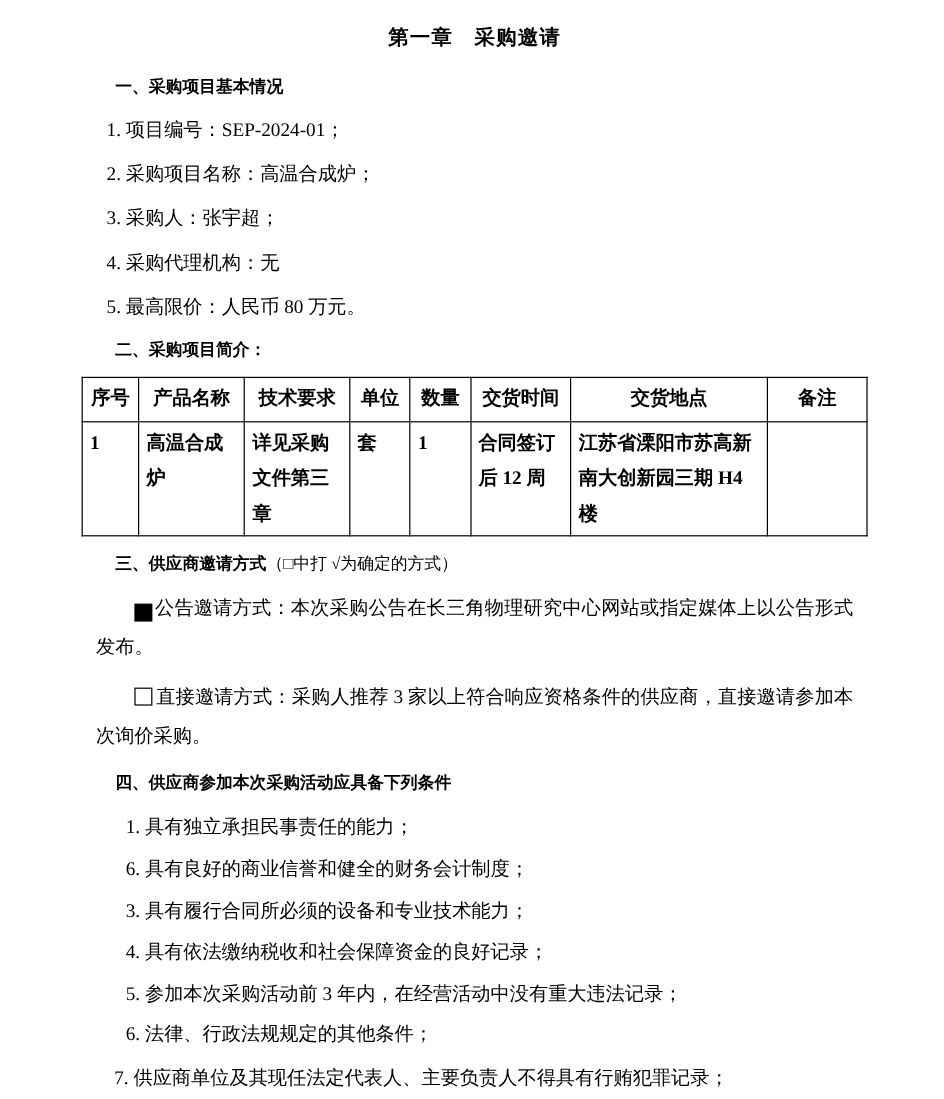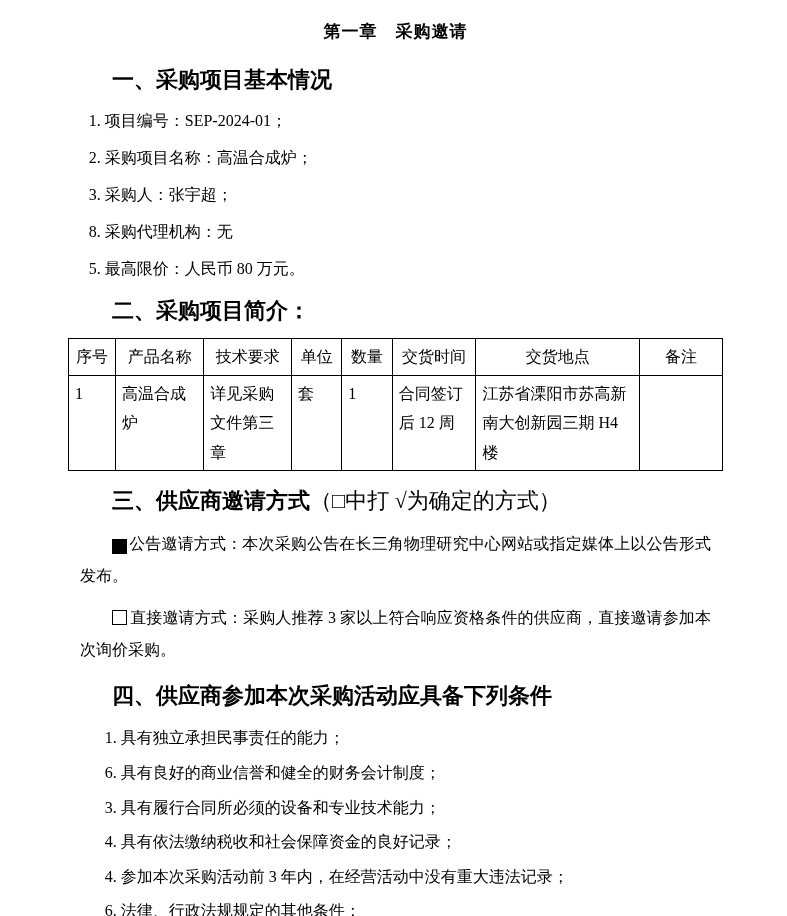--- a/index.html
+++ b/index.html
@@ -17,21 +17,21 @@
   .doc-title {
     text-align: center;
     font-size: 17px;
     font-weight: bold;
     margin: 10px 0 20px 0;
     letter-spacing: 1px;
   }
 
   .sec-heading {
     font-weight: bold;
-    font-size: 22px;
+    font-size: 14px;
     padding-left: 2em;
     margin: 13px 0 11px 0;
     line-height: 1.5;
   }
   .sec-heading .normal-part { font-weight: normal; }
 
   .num-item {
     padding-left: 1.3em;
     margin: 13px 0;
     line-height: 1.5;
@@ -40,21 +40,21 @@
 
   table.product-table {
     border-collapse: collapse;
     width: 100%;
     margin: 4px 0 6px 0;
     table-layout: fixed;
   }
   table.product-table th, table.product-table td {
     border: 1.5px solid #000;
     padding: 3px 6px;
-    font-weight: normal;
+    font-weight: bold;
     line-height: 1.85;
     font-size: 16px;
     overflow: hidden;
     margin-left: 42px;
   }
   table.product-table th { text-align: center; }
   table.product-table td { text-align: left; vertical-align: top; }
   td.loc-cell { font-size: 15px; }
 
   .para {
@@ -99,21 +99,21 @@
 <body>
 
 <div class="page">
 
   <div class="doc-title">第一章　采购邀请</div>
 
   <div class="sec-heading">一、采购项目基本情况</div>
   <div class="num-item"><span>1. 项目编号：</span><span class="u">SEP-2024-01</span><span>；</span></div>
   <div class="num-item"><span>2. 采购项目名称：</span><span class="u">高温合成炉</span><span>；</span></div>
   <div class="num-item"><span>3. 采购人：</span><span class="u">张宇超</span><span>；</span></div>
-  <div class="num-item"><span>8. 采购代理机构：无</span></div>
+  <div class="num-item"><span>4. 采购代理机构：无</span></div>
   <div class="num-item"><span>5. 最高限价：人民币 80 万元。</span></div>
 
   <div class="sec-heading">二、采购项目简介：</div>
   <table class="product-table">
     <colgroup>
       <col style="width:7.2%">
         <col style="width:13.5%">
         <col style="width:13.4%">
         <col style="width:7.7%">
       <col style="width:7.7%">
@@ -149,17 +149,17 @@
 
   <div class="sec-heading"><span>三、供应商邀请方式</span><span class="normal-part">（□中打 √为确定的方式）</span></div>
   <div class="para"><span class="cb-checked">✓</span><span>公告邀请方式：本次采购公告在长三角物理研究中心网站或指定媒体上以公告形式发布。</span></div>
   <div class="para"><span class="cb-unchecked"></span><span>直接邀请方式：采购人推荐 3 家以上符合响应资格条件的供应商，直接邀请参加本次询价采购。</span></div>
 
   <div class="sec-heading">四、供应商参加本次采购活动应具备下列条件</div>
   <div class="cond-item">1. 具有独立承担民事责任的能力；</div>
   <div class="cond-item">6. 具有良好的商业信誉和健全的财务会计制度；</div>
   <div class="cond-item">3. 具有履行合同所必须的设备和专业技术能力；</div>
   <div class="cond-item">4. 具有依法缴纳税收和社会保障资金的良好记录；</div>
-  <div class="cond-item">4. 参加本次采购活动前 3 年内，在经营活动中没有重大违法记录；</div>
+  <div class="cond-item">5. 参加本次采购活动前 3 年内，在经营活动中没有重大违法记录；</div>
   <div class="cond-item">6. 法律、行政法规规定的其他条件；</div>
   <div class="para-hang">7. 供应商单位及其现任法定代表人、主要负责人不得具有行贿犯罪记录；</div>
 
 </div>
 
 </body></html>

